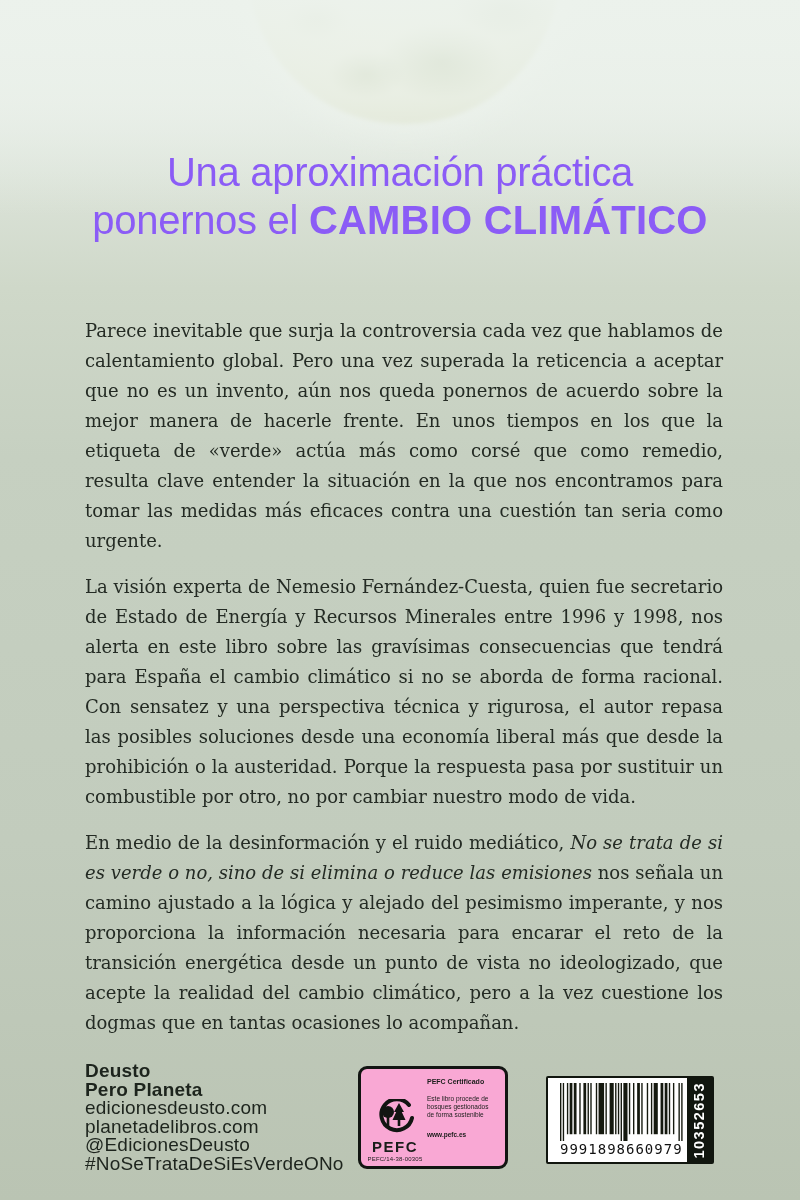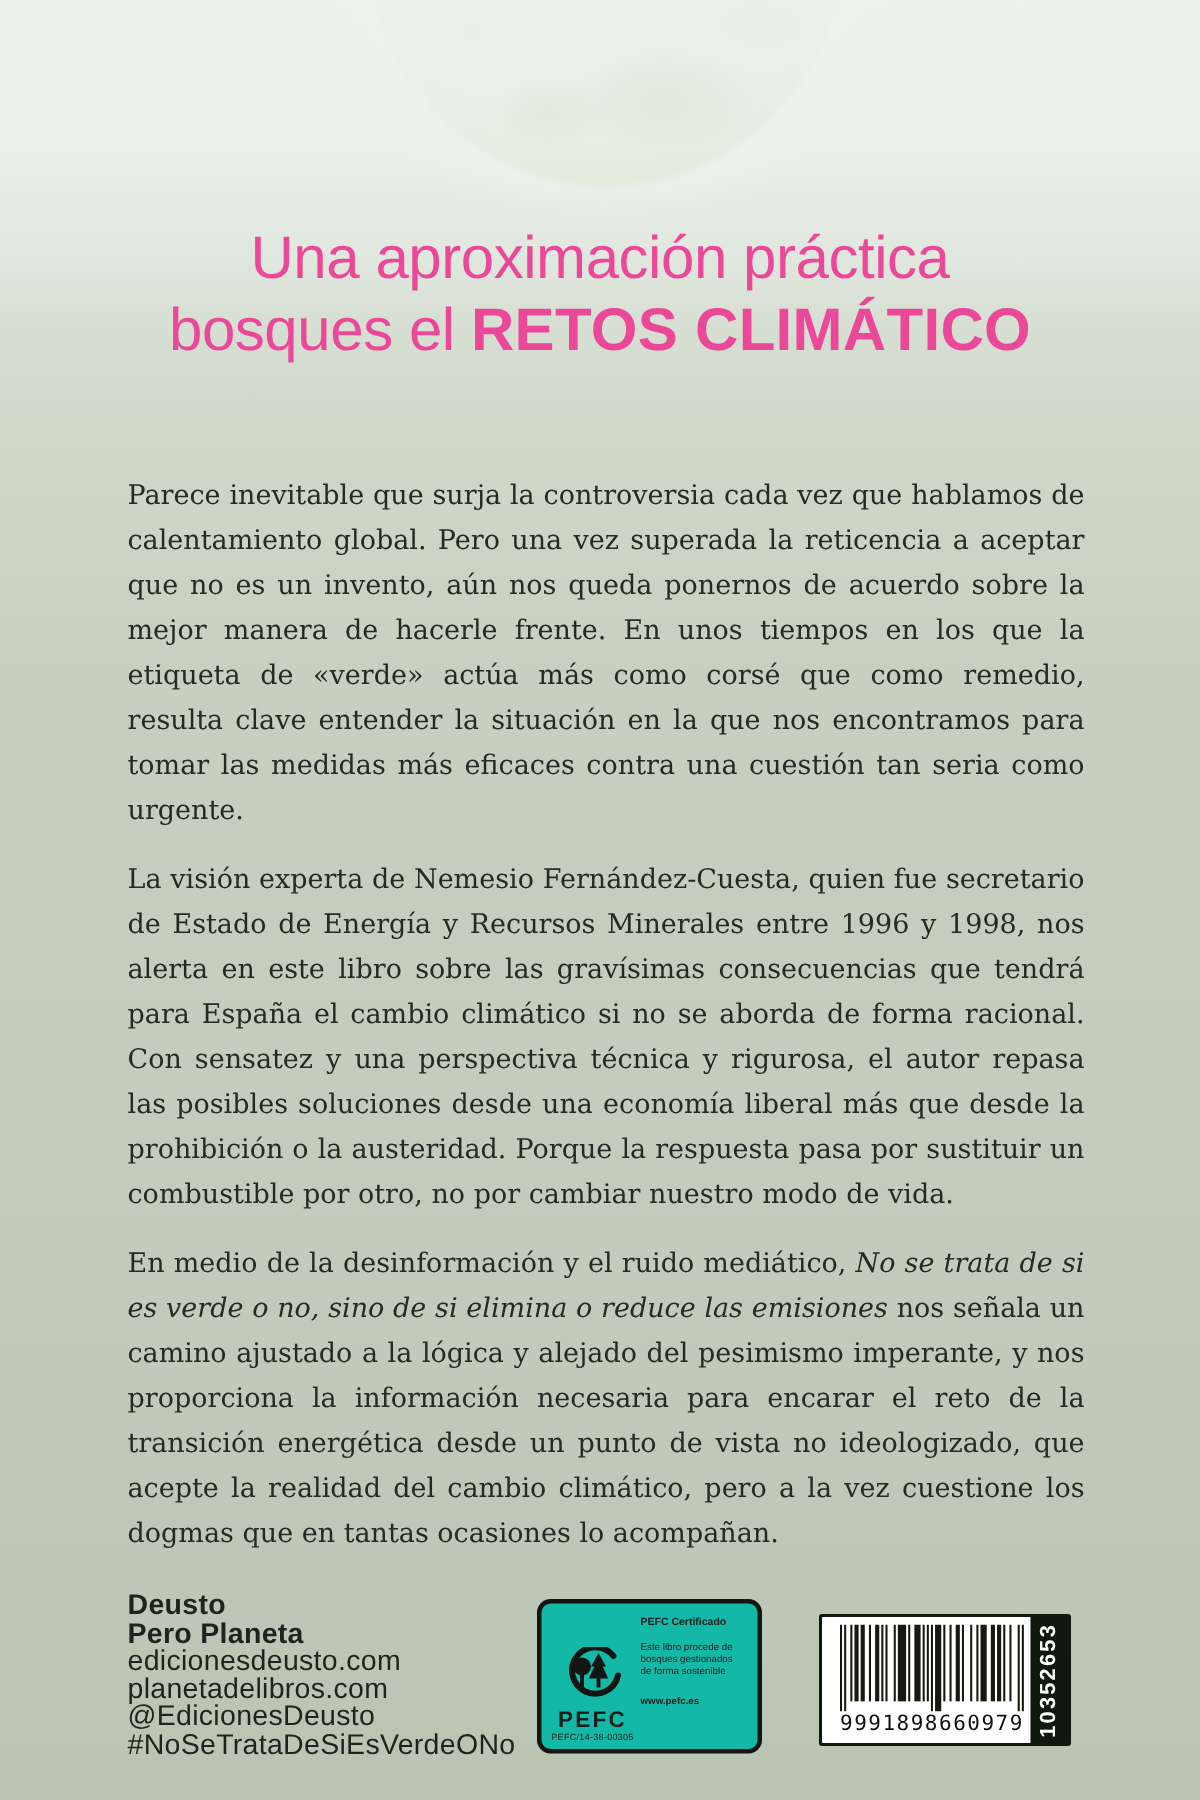--- a/index.html
+++ b/index.html
@@ -21,41 +21,41 @@
     box-shadow:0 0 45px rgba(250,252,248,.7);
   }
   .fog{
     position:absolute;left:0;top:0;width:100%;height:215px;
     background:linear-gradient(180deg, rgba(236,242,236,.95) 0%, rgba(236,242,236,.7) 45%, rgba(236,242,236,0) 100%);
     pointer-events:none;
   }
   
   .headline{
     position:absolute;top:148px;left:0;width:100%;text-align:center;
-    color:#ec4899;font-size:40px;line-height:48px;font-weight:500;letter-spacing:-.3px;
+    color:#8b5cf6;font-size:40px;line-height:48px;font-weight:500;letter-spacing:-.3px;
   }
   .headline b{font-weight:800;letter-spacing:.2px;}
   
   .bodytext{
     position:absolute;top:316px;left:85px;width:638px;
     font-family:"DejaVu Serif",serif;font-size:18px;line-height:30px;
     color:#242b24;text-align:justify;
   }
   .bodytext p{margin:0 0 16px 0;}
   .bodytext em{font-style:italic;}
   
   .publisher{
     position:absolute;left:85px;top:1062px;
     font-size:19px;line-height:18.5px;color:#1d241d;letter-spacing:.2px;
   }
   .publisher .b{font-weight:700;}
   
   .pefc{
     position:absolute;left:358px;top:1066px;width:132px;height:88px;
-    background:#14b8a6;border:3px solid #121512;border-radius:9px;
+    background:#f9a8d4;border:3px solid #121512;border-radius:9px;
     display:flex;padding:5px 5px 4px 7px;box-sizing:content-box;gap:5px;
     color:#1a1d1a;
   }
   .pefc-left{width:54px;display:flex;flex-direction:column;align-items:center;justify-content:flex-end;}
   .pefc-brand{font-weight:800;font-size:15px;letter-spacing:1.5px;line-height:15px;margin-top:2px;}
   .pefc-cert{font-size:6px;letter-spacing:.2px;margin-top:2px;white-space:nowrap;}
   .pefc-right{flex:1;display:flex;flex-direction:column;font-size:6.5px;line-height:8px;padding-top:4px;}
   .pefc-title{font-weight:800;font-size:7px;}
   .pefc-body{margin-top:9px;width:62px;}
   .pefc-url{font-weight:800;margin-top:12px;}
@@ -79,21 +79,21 @@
   }
 </style>
 </head>
 <body>
 
 <div class="globe"></div>
 <div class="fog"></div>
 
 <div class="headline">
   <div><span>Una aproximación práctica</span></div>
-  <div><span>bosques el </span><b>RETOS CLIMÁTICO</b></div>
+  <div><span>ponernos el </span><b>CAMBIO CLIMÁTICO</b></div>
 </div>
 
 <div class="bodytext">
   <p>Parece inevitable que surja la controversia cada vez que hablamos de calentamiento global. Pero una vez superada la reticencia a aceptar que no es un invento, aún nos queda ponernos de acuerdo sobre la mejor manera de hacerle frente. En unos tiempos en los que la etiqueta de «verde» actúa más como corsé que como remedio, resulta clave entender la situación en la que nos encontramos para tomar las medidas más eficaces contra una cuestión tan seria como urgente.</p>
   <p>La visión experta de Nemesio Fernández-Cuesta, quien fue secretario de Estado de Energía y Recursos Minerales entre 1996 y 1998, nos alerta en este libro sobre las gravísimas consecuencias que tendrá para España el cambio climático si no se aborda de forma racional. Con sensatez y una perspectiva técnica y rigurosa, el autor repasa las posibles soluciones desde una economía liberal más que desde la prohibición o la austeridad. Porque la respuesta pasa por sustituir un combustible por otro, no por cambiar nuestro modo de vida.</p>
   <p><span>En medio de la desinformación y el ruido mediático, </span><em>No se trata de si es verde o no, sino de si elimina o reduce las emisiones</em><span> nos señala un camino ajustado a la lógica y alejado del pesimismo imperante, y nos proporciona la información necesaria para encarar el reto de la transición energética desde un punto de vista no ideologizado, que acepte la realidad del cambio climático, pero a la vez cuestione los dogmas que en tantas ocasiones lo acompañan.</span></p>
 </div>
 
 <div class="publisher">
   <div class="b">Deusto</div>

